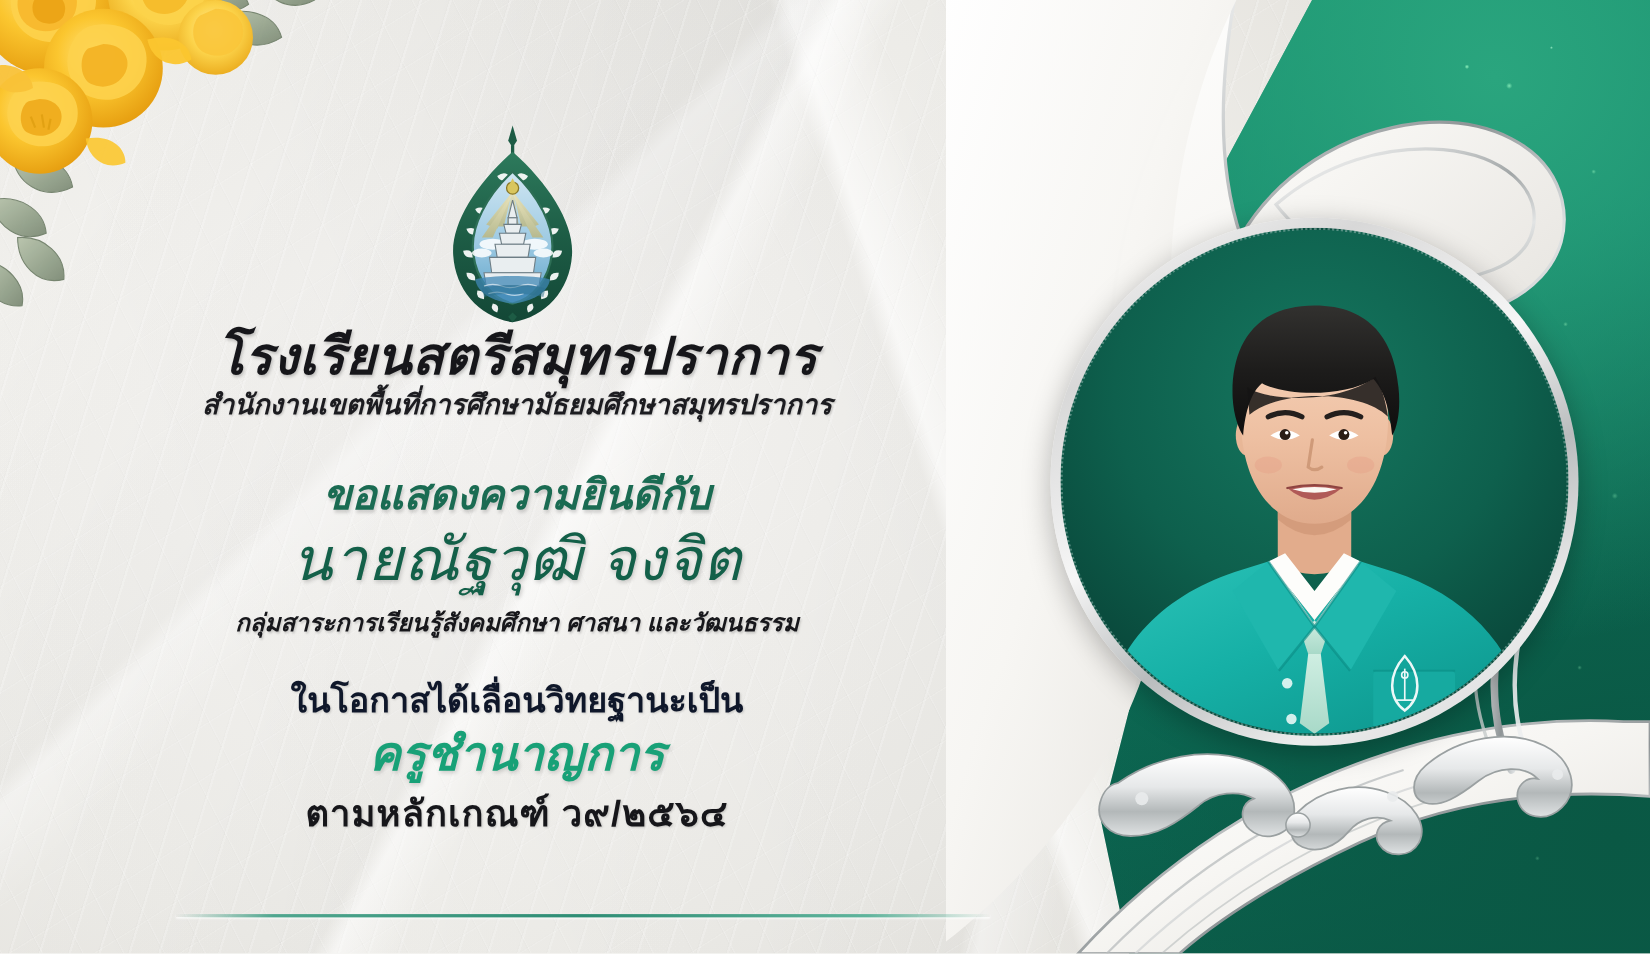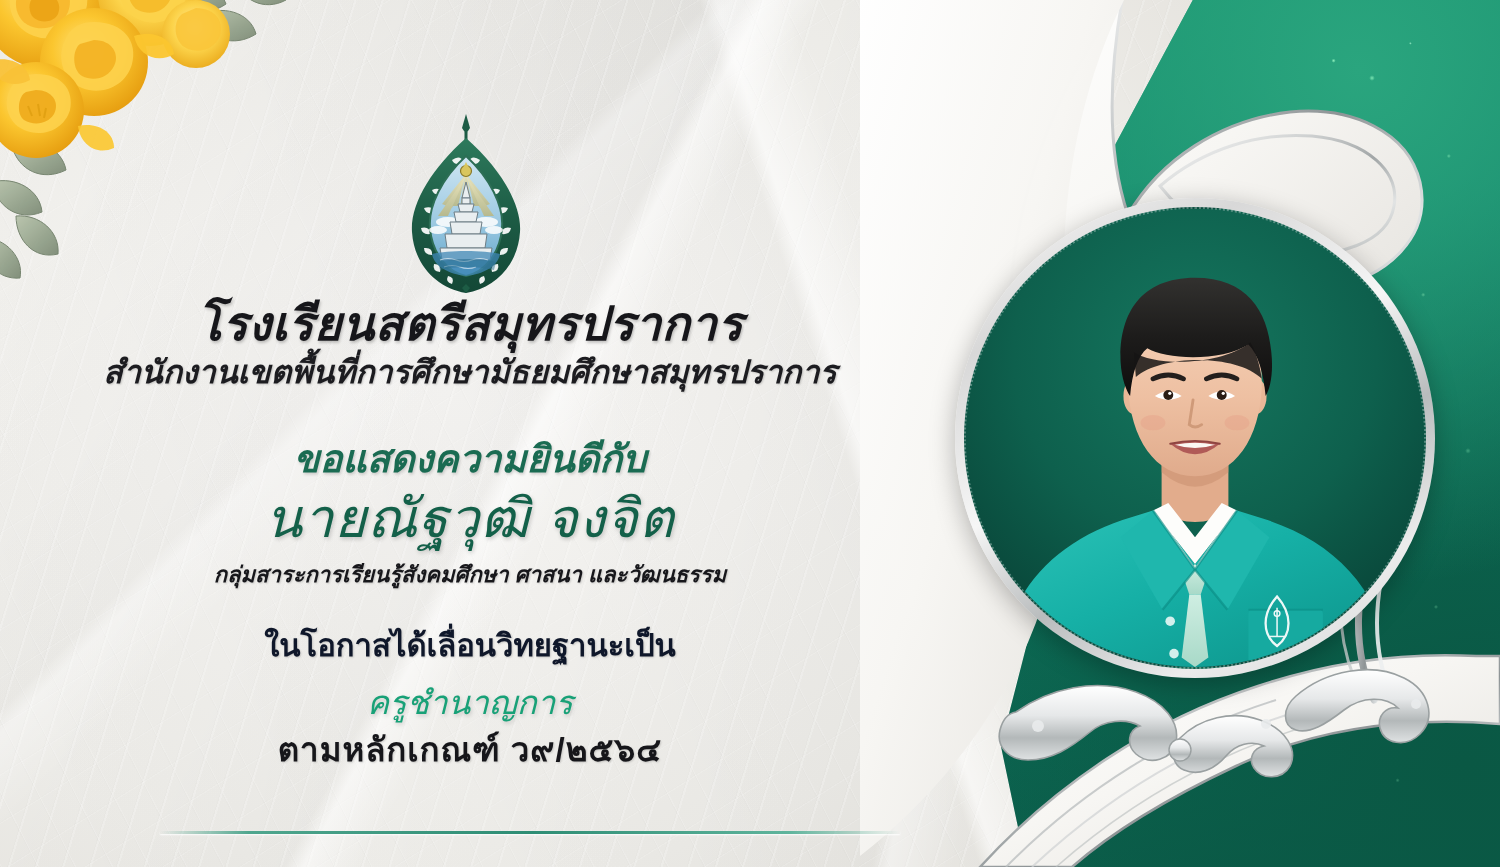--- a/index.html
+++ b/index.html
@@ -118,21 +118,21 @@
   }
   .t-school{
     font-family:"Liberation Sans", sans-serif;
     font-size:47px; font-weight:700; font-style:italic;
     color:#16161a; letter-spacing:.5px;
     line-height:1.12;
     text-shadow:1px 2px 3px rgba(0,0,0,.22);
   }
   .t-office{
     font-family:"Liberation Sans", sans-serif;
-    font-size:32px; font-weight:700; font-style:italic;
+    font-size:25px; font-weight:700; font-style:italic;
     color:#1c1c20; line-height:1.2;
     margin-top:2px;
     text-shadow:1px 1px 2px rgba(0,0,0,.18);
   }
   .t-congrats{
     font-size:38px; font-weight:700; font-style:italic;
     color:#1a6b52; line-height:1.2;
     margin-top:46px;
     text-shadow:1px 2px 3px rgba(0,0,0,.16);
   }
@@ -149,23 +149,23 @@
     margin-top:12px;
     text-shadow:1px 1px 2px rgba(0,0,0,.16);
   }
   .t-occasion{
     font-size:31px; font-weight:700;
     color:#0f172a; line-height:1.25;
     margin-top:38px;
     text-shadow:1px 1px 2px rgba(0,0,0,.16);
   }
   .t-rank{
-    font-size:33px; font-weight:400; font-style:italic;
+    font-size:43px; font-weight:700; font-style:italic;
     color:#18a177; line-height:1.2;
-    margin-top:18px;
+    margin-top:4px;
     text-shadow:1px 2px 4px rgba(0,0,0,.18);
   }
   .t-criteria{
     font-size:33px; font-weight:700;
     color:#16161a; line-height:1.25;
     margin-top:6px;
     letter-spacing:1px;
     text-shadow:1px 1px 2px rgba(0,0,0,.16);
   }
 

